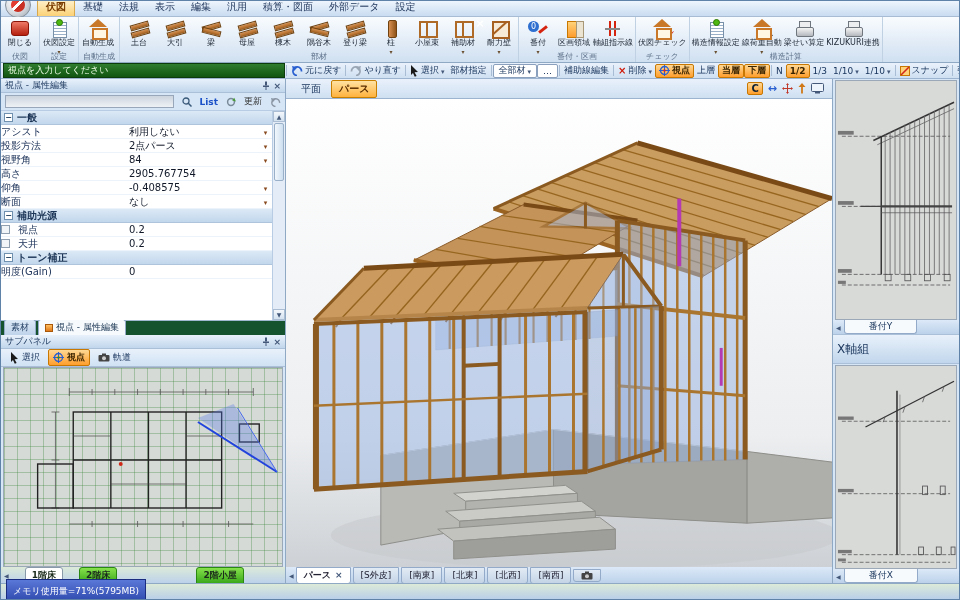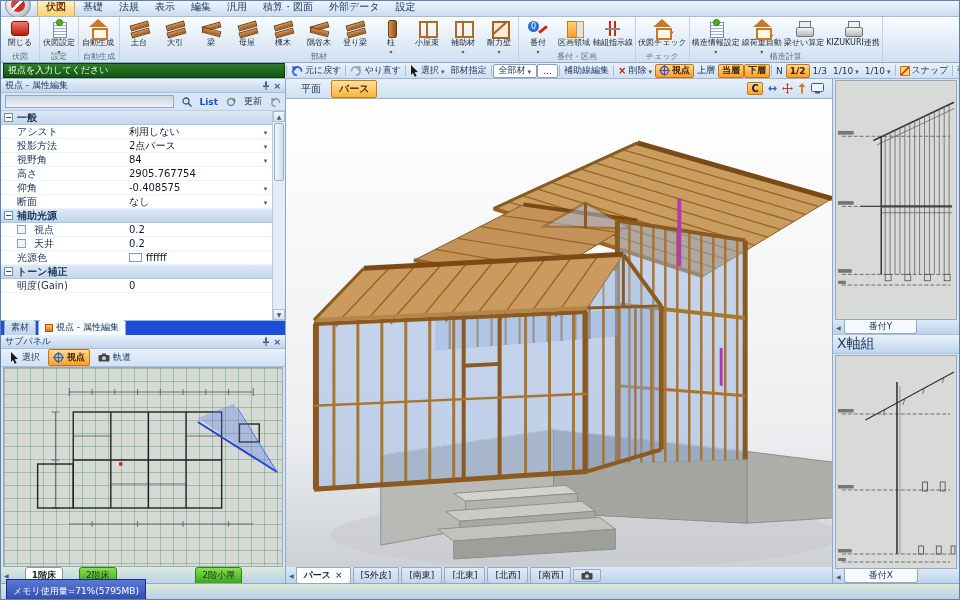--- a/index.html
+++ b/index.html
@@ -110,51 +110,51 @@
 .updlbl { color:#333;font-family:Liberation Serif, serif; }
 .propgrid { height:210px; flex:none; position:relative; background:#fff; border-top:1px solid #b8cde4;
   font-size:10px; overflow:hidden; }
 .pinner { margin-right:13px; }
 .psec { display:flex; height:14px; align-items:center; gap:4px; padding-left:3px;
   background:linear-gradient(#dce9f6,#c2d7ec); border-bottom:1px solid #aec4dc;
   font-weight:bold; color:#1c3556; }
 .minusbox { width:9px; height:9px; border:1px solid #7090b0; background:#fff; position:relative; }
 .minusbox::after { content:"−"; position:absolute; inset:0; font-size:8px; line-height:7px; text-align:center; color:#204060; }
 .prow { display:flex; height:14px; align-items:center; border-bottom:1px solid #edf3fa; }
-.prow .lbl { width:128px; padding-left:16px; color:#20365c; display:flex; align-items:center; gap:4px; }
+.prow .lbl { width:128px; color:#20365c; display:flex; align-items:center; gap:4px; }
 .prow .val { flex:1; color:#101828; display:flex; align-items:center; gap:4px; }
 .prow .dd { width:13px; text-align:center; flex:none; }
 .prow .dd::after { content:"▾"; font-size:7px; color:#8a4a20; }
 .cb { width:9px; height:9px; border:1px solid #90a0b0; background:#f2f5f8; flex:none; margin-left:-13px; margin-right:4px; }
 .swatch { width:13px; height:9px; border:1px solid #8899aa; background:#ffffff; flex:none; }
 .vscroll { position:absolute; right:0; top:0; bottom:0; width:13px; background:#e4edf7; border-left:1px solid #b8cde4; }
 .varr { position:absolute; left:0; right:0; height:11px; text-align:center; font-size:6px; color:#44597a;
   background:linear-gradient(#f4f8fc,#d4e2f0); border:1px solid #aabdd2; line-height:10px; }
 .varr.up { top:0; } .varr.dn { bottom:0; }
 .varr.up::after{content:"▲";} .varr.dn::after{content:"▼";}
 .vthumb { position:absolute; left:1px; right:1px; top:12px; height:58px;
   background:linear-gradient(90deg,#f2f7fc,#cddff0); border:1px solid #9ab0c8; border-radius:2px; }
 .atabs { height:15px; flex:none; display:flex; align-items:flex-end; gap:2px; padding:0 3px;
-  background:#1d4ed8; border-top:1px solid #a0b8d0; }
+  background:#14532d; border-top:1px solid #a0b8d0; }
 .atab { font-size:9px; padding:1px 6px; background:linear-gradient(#dde9f6,#bed3ea); border:1px solid #93abc8;
   border-bottom:none; border-radius:3px 3px 0 0; color:#2a4568; display:flex; align-items:center; gap:3px; }
 .atab.active { background:#f6fafd; color:#14304f; }
 .editglyph { width:8px; height:8px; background:linear-gradient(#ffc060,#e07818); border:1px solid #a85808; }
 .subtools { height:18px; flex:none; display:flex; align-items:center; gap:4px; padding:0 5px;
   background:linear-gradient(#e8f1fb,#d0e2f4); border-bottom:1px solid #aac0d8; font-size:9px; color:#16325a; }
 .stbtn { display:flex; align-items:center; gap:3px; padding:1px 4px; border-radius:2px; }
 .stbtn.orange { background:linear-gradient(#ffd894,#ff9e2c); border:1px solid #c87800; font-weight:bold; color:#3a2400; }
 .planview { flex:1; position:relative; margin:0 2px; border:1px solid #9aa8b8; background:#d6dad6;
   background-image:linear-gradient(rgba(55,135,55,.33) 1px,transparent 1px),
                    linear-gradient(90deg,rgba(55,135,55,.33) 1px,transparent 1px);
   background-size:13px 13px; overflow:hidden; }
 .planview svg { position:absolute; inset:0; }
 .floortabs { height:16px; flex:none; display:flex; align-items:center; gap:16px; padding:0 3px;
   background:linear-gradient(#dcead9,#bcd2ea); font-size:9px; }
-.ftab { padding:1px 6px; border:1px solid #8899aa; border-radius:3px 3px 0 0; color:#1c2c1c; white-space:nowrap; }
+.ftab { padding:1px 6px; border:1px solid #8899aa; border-radius:3px 3px 0 0; color:#1c2c1c; white-space:nowrap;font-weight:bold; }
 .ftab.whitetab { background:#fff; font-weight:bold; }
 .ftab.greentab { background:linear-gradient(#86e14c,#3aa81a); border-color:#2a8810; }
 .ftab.orangetab { background:linear-gradient(#ffb060,#f07818); border-color:#b85808;margin-top:32px; }
 .scroll-l::after { content:"◀"; font-size:6px; color:#44597a; }
 .scroll-r::after { content:"▶"; font-size:6px; color:#44597a; }
 
 
 .centercol { position:absolute; top:78px; left:285px; width:547px; bottom:16px;
   display:flex; flex-direction:column; border-right:1px solid #8fa8c4; background:#e8eef6; }
 .viewtabs { height:20px; flex:none; background:linear-gradient(#e9f1fb,#cfe0f2); border-bottom:1px solid #9cb4cf;
@@ -179,23 +179,23 @@
 
 .rightcol { position:absolute; top:78px; left:832px; right:0; bottom:16px;
   background:#d7e6f6; display:flex; flex-direction:column; }
 .rview { margin:1px 2px 0; border:1px solid #9aa8b8; background:#d8dad8; position:relative; overflow:hidden; }
 .rtop { height:240px; flex:none; }
 .rbottom { flex:1; }
 .rview svg { position:absolute; inset:0; }
 .rtabrow { height:14px; flex:none; display:flex; align-items:center; gap:3px; padding:0 3px;
   background:linear-gradient(#dce9f8,#bcd2ea); font-size:9px; color:#1f3a60; }
 .rtab { background:#f6fafd; border:1px solid #93abc8; border-top:none; border-radius:0 0 3px 3px; padding:0 24px; }
-.rheader { height:20px; flex:none; background:linear-gradient(#e8f1fb,#c1d6ec);
+.rheader { height:30px; flex:none; background:linear-gradient(#e8f1fb,#c1d6ec);
   border-top:1px solid #aac0d8; border-bottom:1px solid #aac0d8;
-  font-size:14px; color:#1f3a60; display:flex; align-items:center; padding:0 4px; }
+  font-size:12px; color:#1f3a60; display:flex; align-items:center; padding:0 4px; }
 
 
 .statusrow { position:absolute; left:0; right:0; bottom:0; height:16px;
   background:linear-gradient(#dcead8,#b9cfe9); border-top:1px solid #8fa8c4;
   display:flex; align-items:center; font-size:9px; }
 .coords { margin-left:2px; width:188px; height:13px; background:linear-gradient(#2f7d2f,#115511);
   border:1px solid #0c3c0c; color:#ffffff; display:flex; align-items:center; padding:0 4px;
   font-family:"DejaVu Sans Mono","Liberation Mono",monospace; font-size:8px; white-space:nowrap; overflow:hidden; }
 .memory { margin-left:5px; height:14px; background:linear-gradient(#5a78d8,#2a44a8); border:1px solid #1a2c80;
   color:#fff; display:flex; align-items:center; padding:12px 6px; white-space:nowrap; }
@@ -526,27 +526,20 @@
               <span>視点</span>
             </span>
             <span class="val">0.2</span>
           </div>
         <div class="prow">
             <span class="lbl">
               <span class="cb" style="margin-left:0"></span>
               <span>天井</span>
             </span>
             <span class="val">0.2</span>
-          </div>
-        <div class="prow">
-            <span class="lbl">光源色</span>
-            <span class="val">
-              <span class="swatch"></span>
-              <span>ffffff</span>
-            </span>
           </div>
         <div class="psec">
             <span class="minusbox"></span>
             <span>トーン補正</span>
           </div>
         <div class="prow">
             <span class="lbl">明度(Gain)</span>
             <span class="val">0</span>
           </div>
       </div>

